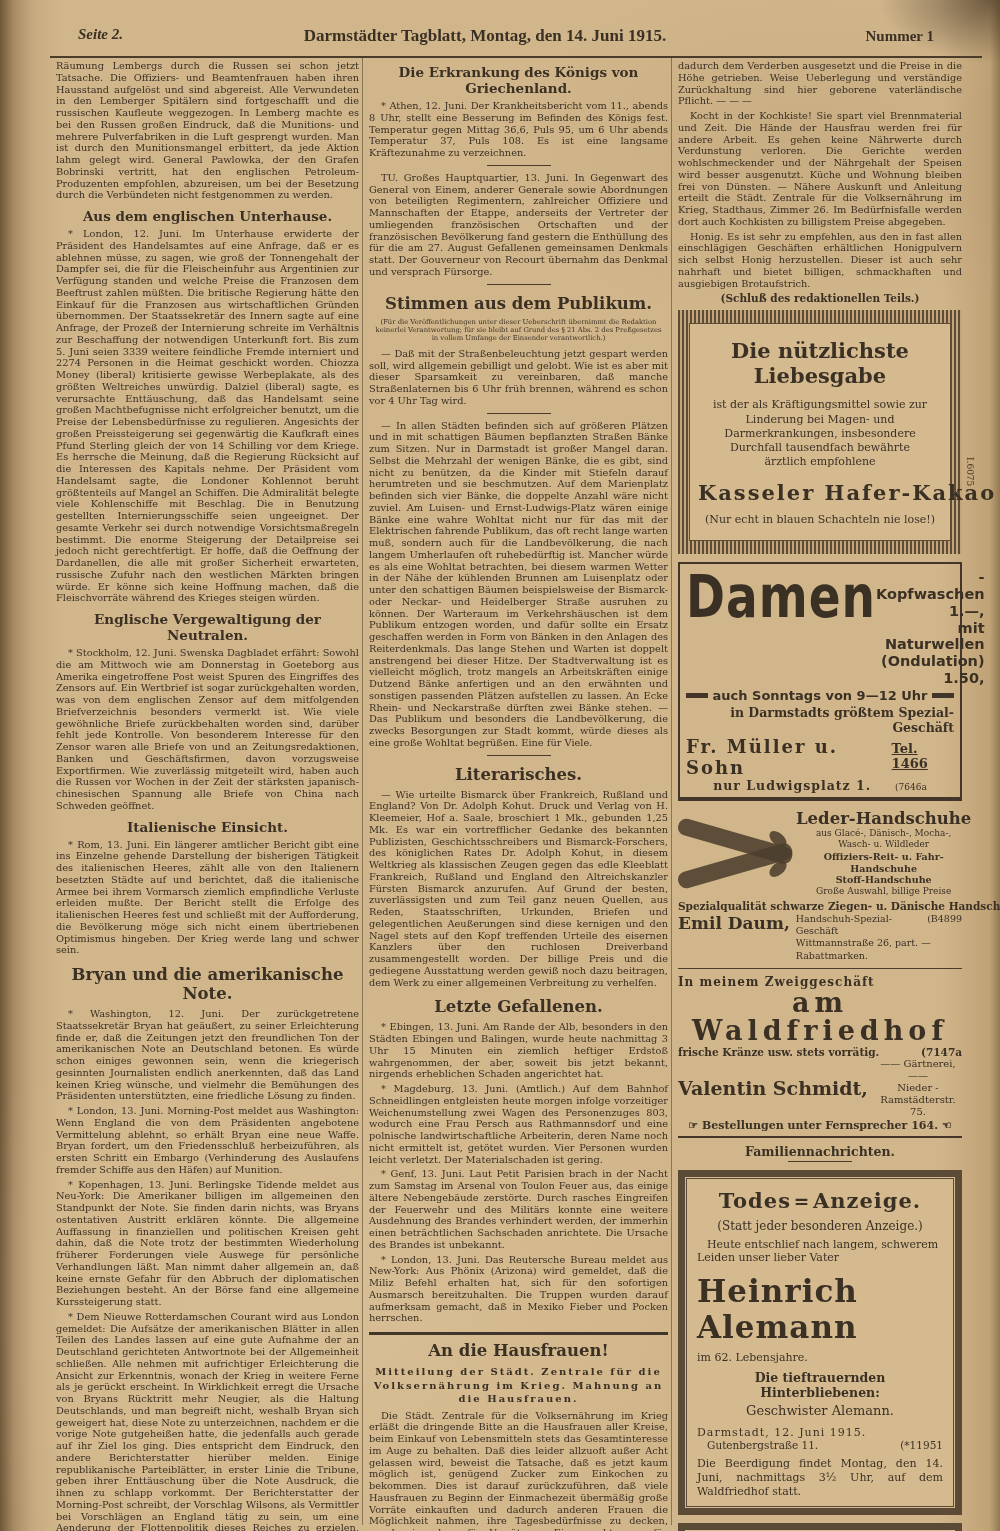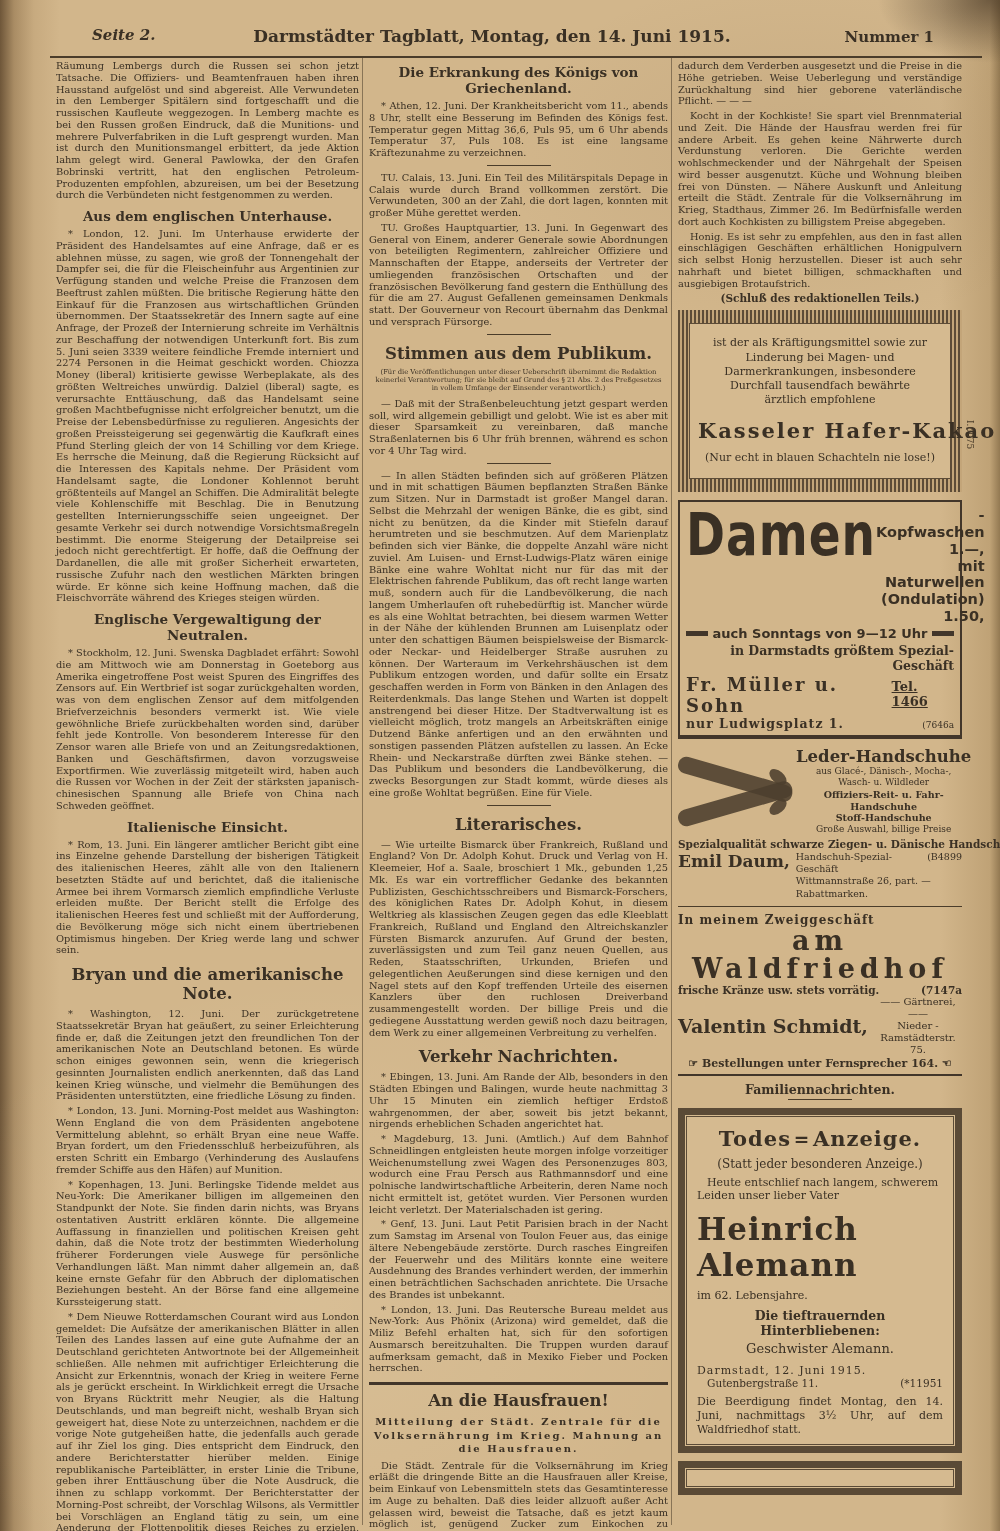--- a/index.html
+++ b/index.html
@@ -6,21 +6,21 @@
   .page{
     position:relative;width:1000px;height:1531px;overflow:hidden;
     font-family:"DejaVu Serif",serif;color:#3a3024;
     background:
       radial-gradient(ellipse 160px 90px at 99% 0%, rgba(45,32,20,.55), transparent 70%),
       radial-gradient(ellipse 500px 300px at 80% 10%, rgba(110,85,55,.10), transparent 60%),
       radial-gradient(ellipse 600px 500px at 30% 85%, rgba(255,243,214,.14), transparent 65%),
       linear-gradient(90deg, #6e5639 0px, #a98c64 14px, #c7aa7f 34px, #d2b68b 60px, #d2b68b 94%, #bfa276 99%, #937952 100%),
       #d2b68b;
   }
-  .masthead-row{position:absolute;top:26px;left:64px;right:20px;height:26px;}
+  .masthead-row{position:absolute;top:26px;left:50px;right:20px;height:26px;font-family:Liberation Serif, serif;}
   .page-label{position:absolute;left:28px;top:0;font-size:15px;font-weight:bold;font-style:italic;}
   .masthead{position:absolute;left:0;right:60px;text-align:center;font-size:17px;font-weight:bold;}
   .issue-label{position:absolute;right:46px;top:2px;font-size:15px;font-weight:bold;}
   .rule-h{position:absolute;top:56px;left:50px;right:18px;border-top:2px solid #4a3c2a;}
   .vrule{position:absolute;top:58px;bottom:6px;width:1px;background:rgba(62,49,33,.5);}
   .v1{left:362px;} .v2{left:671px;}
 
   .col{position:absolute;top:60px;}
   .col-left{left:56px;width:303px;}
   .col-mid{left:369px;width:299px;}
@@ -48,21 +48,21 @@
   .ad-damen{border:2px solid #42362a;border-bottom:4px solid #42362a;margin:0 0 8px;padding:5px 6px 4px;font-family:"DejaVu Sans",sans-serif;}
   .damen-top{display:flex;align-items:flex-start;}
   .damen-big{font-size:47px;font-weight:bold;line-height:.95;letter-spacing:1px;transform:scaleY(1.25);transform-origin:top left;flex:0 0 auto;}
   .damen-lines{flex:1;text-align:right;font-size:14.5px;font-weight:bold;line-height:1.15;}
   .damen-sunday{display:flex;align-items:center;gap:5px;font-size:13px;font-weight:bold;margin-top:2px;}
   .bar{display:inline-block;height:5px;background:#42362a;flex:1;max-width:34px;}
   .damen-claim{font-size:12.5px;font-weight:bold;text-align:right;font-family:"DejaVu Serif",serif;margin-top:2px;}
   .damen-name-row{display:flex;justify-content:space-between;align-items:baseline;font-family:"DejaVu Serif",serif;margin-top:1px;}
   .damen-name{font-size:18px;font-weight:bold;letter-spacing:2px;}
   .damen-tel{font-size:13px;font-weight:bold;text-decoration:underline;}
-  .damen-addr-row{display:flex;justify-content:space-between;gap:24px;align-items:baseline;font-family:"DejaVu Serif",serif;}
+  .damen-addr-row{display:flex;justify-content:center;gap:24px;align-items:baseline;font-family:"DejaVu Serif",serif;}
   .damen-addr{font-size:12.5px;font-weight:bold;letter-spacing:1px;}
   .damen-code{font-size:9px;}
 
   .ad-gloves{margin:0 0 6px;border-bottom:1px solid #4a3c2a;padding-bottom:6px;}
   .gloves-top{display:flex;}
   .gloves-img{flex:0 0 118px;padding-top:8px;}
   .gloves-txt{flex:1;text-align:center;}
   .gloves-title{font-size:16.5px;font-weight:bold;white-space:nowrap;}
   .gloves-line{font-size:9px;line-height:1.25;}
   .gloves-line.b{font-weight:bold;font-size:9.5px;}
@@ -121,50 +121,50 @@
     <p class="body">* Washington, 12. Juni. Der zurückgetretene Staatssekretär Bryan hat geäußert, zu seiner Erleichterung finde er, daß die Zeitungen jetzt den freundlichen Ton der amerikanischen Note an Deutschland betonen. Es würde schon einiges gewonnen sein, wenn die kriegerisch gesinnten Journalisten endlich anerkennten, daß das Land keinen Krieg wünsche, und vielmehr die Bemühungen des Präsidenten unterstützten, eine friedliche Lösung zu finden.</p>
     <p class="body">* London, 13. Juni. Morning-Post meldet aus Washington: Wenn England die von dem Präsidenten angebotene Vermittelung ablehnt, so erhält Bryan eine neue Waffe. Bryan fordert, um den Friedensschluß herbeizuführen, als ersten Schritt ein Embargo (Verhinderung des Auslaufens fremder Schiffe aus den Häfen) auf Munition.</p>
     <p class="body">* Kopenhagen, 13. Juni. Berlingske Tidende meldet aus Neu-York: Die Amerikaner billigen im allgemeinen den Standpunkt der Note. Sie finden darin nichts, was Bryans ostentativen Austritt erklären könnte. Die allgemeine Auffassung in finanziellen und politischen Kreisen geht dahin, daß die Note trotz der bestimmten Wiederholung früherer Forderungen viele Auswege für persönliche Verhandlungen läßt. Man nimmt daher allgemein an, daß keine ernste Gefahr für den Abbruch der diplomatischen Beziehungen besteht. An der Börse fand eine allgemeine Kurssteigerung statt.</p>
     <p class="body">* Dem Nieuwe Rotterdamschen Courant wird aus London gemeldet: Die Aufsätze der amerikanischen Blätter in allen Teilen des Landes lassen auf eine gute Aufnahme der an Deutschland gerichteten Antwortnote bei der Allgemeinheit schließen. Alle nehmen mit aufrichtiger Erleichterung die Ansicht zur Erkenntnis, wonach der Krieg in weitere Ferne als je gerückt erscheint. In Wirklichkeit erregt die Ursache von Bryans Rücktritt mehr Neugier, als die Haltung Deutschlands, und man begreift nicht, weshalb Bryan sich geweigert hat, diese Note zu unterzeichnen, nachdem er die vorige Note gutgeheißen hatte, die jedenfalls auch gerade auf ihr Ziel los ging. Dies entspricht dem Eindruck, den andere Berichterstatter hierüber melden. Einige republikanische Parteiblätter, in erster Linie die Tribune, geben ihrer Enttäuschung über die Note Ausdruck, die ihnen zu schlapp vorkommt. Der Berichterstatter der Morning-Post schreibt, der Vorschlag Wilsons, als Vermittler bei Vorschlägen an England tätig zu sein, um eine Aenderung der Flottenpolitik dieses Reiches zu erzielen, würde England in eine schiefe Stellung bringen, da es solche Vorschläge nicht in Erwägung ziehen könne. Bryan und die Deutsch-Amerikaner würden diese Weigerung für die Stimmungsmache ausbeuten.</p>
   </section>
 
   <section class="col col-mid">
     <h3 class="h-md" style="margin-top:4px">Die Erkrankung des Königs von Griechenland.</h3>
     <p class="body">* Athen, 12. Juni. Der Krankheitsbericht vom 11., abends 8 Uhr, stellt eine Besserung im Befinden des Königs fest. Temperatur gegen Mittag 36,6, Puls 95, um 6 Uhr abends Temperatur 37, Puls 108. Es ist eine langsame Kräftezunahme zu verzeichnen.</p>
     <div class="divider"></div>
-    <p class="body">TU. Calais, 13. Juni. Ein Teil des Militärspitals Depage in Calais wurde durch Brand vollkommen zerstört. Die Verwundeten, 300 an der Zahl, die dort lagen, konnten mit großer Mühe gerettet werden.</p>
     <p class="body">TU. Großes Hauptquartier, 13. Juni. In Gegenwart des General von Einem, anderer Generale sowie Abordnungen von beteiligten Regimentern, zahlreicher Offiziere und Mannschaften der Etappe, anderseits der Vertreter der umliegenden französischen Ortschaften und der französischen Bevölkerung fand gestern die Enthüllung des für die am 27. August Gefallenen gemeinsamen Denkmals statt. Der Gouverneur von Recourt übernahm das Denkmal und versprach Fürsorge.</p>
     <div class="divider"></div>
     <h2 class="h-lg">Stimmen aus dem Publikum.</h2>
     <p class="disclaimer">(Für die Veröffentlichungen unter dieser Ueberschrift übernimmt die Redaktion keinerlei Verantwortung; für sie bleibt auf Grund des § 21 Abs. 2 des Preßgesetzes in vollem Umfange der Einsender verantwortlich.)</p>
     <p class="body">— Daß mit der Straßenbeleuchtung jetzt gespart werden soll, wird allgemein gebilligt und gelobt. Wie ist es aber mit dieser Sparsamkeit zu vereinbaren, daß manche Straßenlaternen bis 6 Uhr früh brennen, während es schon vor 4 Uhr Tag wird.</p>
     <div class="divider"></div>
     <p class="body">— In allen Städten befinden sich auf größeren Plätzen und in mit schattigen Bäumen bepflanzten Straßen Bänke zum Sitzen. Nur in Darmstadt ist großer Mangel daran. Selbst die Mehrzahl der wenigen Bänke, die es gibt, sind nicht zu benützen, da die Kinder mit Stiefeln darauf herumtreten und sie beschmutzen. Auf dem Marienplatz befinden sich vier Bänke, die doppelte Anzahl wäre nicht zuviel. Am Luisen- und Ernst-Ludwigs-Platz wären einige Bänke eine wahre Wohltat nicht nur für das mit der Elektrischen fahrende Publikum, das oft recht lange warten muß, sondern auch für die Landbevölkerung, die nach langem Umherlaufen oft ruhebedürftig ist. Mancher würde es als eine Wohltat betrachten, bei diesem warmen Wetter in der Nähe der kühlenden Brunnen am Luisenplatz oder unter den schattigen Bäumen beispielsweise der Bismarck- oder Neckar- und Heidelberger Straße ausruhen zu können. Der Warteraum im Verkehrshäuschen ist dem Publikum entzogen worden, und dafür sollte ein Ersatz geschaffen werden in Form von Bänken in den Anlagen des Reiterdenkmals. Das lange Stehen und Warten ist doppelt anstrengend bei dieser Hitze. Der Stadtverwaltung ist es vielleicht möglich, trotz mangels an Arbeitskräften einige Dutzend Bänke anfertigen und an den erwähnten und sonstigen passenden Plätzen aufstellen zu lassen. An Ecke Rhein- und Neckarstraße dürften zwei Bänke stehen. — Das Publikum und besonders die Landbevölkerung, die zwecks Besorgungen zur Stadt kommt, würde dieses als eine große Wohltat begrüßen. Eine für Viele.</p>
     <div class="divider"></div>
     <h2 class="h-lg">Literarisches.</h2>
     <p class="body">— Wie urteilte Bismarck über Frankreich, Rußland und England? Von Dr. Adolph Kohut. Druck und Verlag von H. Kleemeier, Hof a. Saale, broschiert 1 Mk., gebunden 1,25 Mk. Es war ein vortrefflicher Gedanke des bekannten Publizisten, Geschichtsschreibers und Bismarck-Forschers, des königlichen Rates Dr. Adolph Kohut, in diesem Weltkrieg als klassischen Zeugen gegen das edle Kleeblatt Frankreich, Rußland und England den Altreichskanzler Fürsten Bismarck anzurufen. Auf Grund der besten, zuverlässigsten und zum Teil ganz neuen Quellen, aus Reden, Staatsschriften, Urkunden, Briefen und gelegentlichen Aeußerungen sind diese kernigen und den Nagel stets auf den Kopf treffenden Urteile des eisernen Kanzlers über den ruchlosen Dreiverband zusammengestellt worden. Der billige Preis und die gediegene Ausstattung werden gewiß noch dazu beitragen, dem Werk zu einer allgemeinen Verbreitung zu verhelfen.</p>
-    <h2 class="h-lg">Verkehr Nachrichten.</h2>
+    <h2 class="h-lg">Letzte Gefallenen.</h2>
     <p class="body">* Ebingen, 13. Juni. Am Rande der Alb, besonders in den Städten Ebingen und Balingen, wurde heute nachmittag 3 Uhr 15 Minuten ein ziemlich heftiger Erdstoß wahrgenommen, der aber, soweit bis jetzt bekannt, nirgends erheblichen Schaden angerichtet hat.</p>
     <p class="body">* Magdeburg, 13. Juni. (Amtlich.) Auf dem Bahnhof Schneidlingen entgleisten heute morgen infolge vorzeitiger Weichenumstellung zwei Wagen des Personenzuges 803, wodurch eine Frau Persch aus Rathmannsdorf und eine polnische landwirtschaftliche Arbeiterin, deren Name noch nicht ermittelt ist, getötet wurden. Vier Personen wurden leicht verletzt. Der Materialschaden ist gering.</p>
     <p class="body">* Genf, 13. Juni. Laut Petit Parisien brach in der Nacht zum Samstag im Arsenal von Toulon Feuer aus, das einige ältere Nebengebäude zerstörte. Durch rasches Eingreifen der Feuerwehr und des Militärs konnte eine weitere Ausdehnung des Brandes verhindert werden, der immerhin einen beträchtlichen Sachschaden anrichtete. Die Ursache des Brandes ist unbekannt.</p>
     <p class="body">* London, 13. Juni. Das Reutersche Bureau meldet aus New-York: Aus Phönix (Arizona) wird gemeldet, daß die Miliz Befehl erhalten hat, sich für den sofortigen Ausmarsch bereitzuhalten. Die Truppen wurden darauf aufmerksam gemacht, daß in Mexiko Fieber und Pocken herrschen.</p>
     <div class="thickrule"></div>
     <h2 class="h-lg" style="margin-top:4px">An die Hausfrauen!</h2>
     <p class="subhead">Mitteilung der Städt. Zentrale für die Volksernährung im Krieg. Mahnung an die Hausfrauen.</p>
     <p class="body">Die Städt. Zentrale für die Volksernährung im Krieg erläßt die dringende Bitte an die Hausfrauen aller Kreise, beim Einkauf von Lebensmitteln stets das Gesamtinteresse im Auge zu behalten. Daß dies leider allzuoft außer Acht gelassen wird, beweist die Tatsache, daß es jetzt kaum möglich ist, genügend Zucker zum Einkochen zu bekommen. Dies ist darauf zurückzuführen, daß viele Hausfrauen zu Beginn der Einmachezeit übermäßig große Vorräte einkauften und dadurch anderen Frauen die Möglichkeit nahmen, ihre Tagesbedürfnisse zu decken, geschweige denn für Vorräte an Eingemachtem, wofür gerade die Zeit ist, Sorge zu tragen. In gleicher Weise ist vor der übertriebenen Konservierung von Eiern zu warnen, da auf diesem Gebiete nicht überall genügend Sachkenntnis und Erfahrung herrschen; die Eier werden</p>
   </section>
 
   <section class="col col-right">
     <p class="body noindent">dadurch dem Verderben ausgesetzt und die Preise in die Höhe getrieben. Weise Ueberlegung und verständige Zurückhaltung sind hier geborene vaterländische Pflicht. — — —</p>
     <p class="body">Kocht in der Kochkiste! Sie spart viel Brennmaterial und Zeit. Die Hände der Hausfrau werden frei für andere Arbeit. Es gehen keine Nährwerte durch Verdunstung verloren. Die Gerichte werden wohlschmeckender und der Nährgehalt der Speisen wird besser ausgenutzt. Küche und Wohnung bleiben frei von Dünsten. — Nähere Auskunft und Anleitung erteilt die Städt. Zentrale für die Volksernährung im Krieg, Stadthaus, Zimmer 26. Im Bedürfnisfalle werden dort auch Kochkisten zu billigstem Preise abgegeben.</p>
     <p class="body">Honig. Es ist sehr zu empfehlen, aus den in fast allen einschlägigen Geschäften erhältlichen Honigpulvern sich selbst Honig herzustellen. Dieser ist auch sehr nahrhaft und bietet billigen, schmackhaften und ausgiebigen Brotaufstrich.</p>
     <p class="closing">(Schluß des redaktionellen Teils.)</p>
 
     <div class="ad-kakao-outer">
       <div class="ad-kakao-inner">
+        <div class="ad-kakao-title">Die nützlichste Liebesgabe</div>
         <div class="ad-kakao-body">ist der als Kräftigungsmittel sowie zur Linderung bei Magen- und Darmerkrankungen, insbesondere Durchfall tausendfach bewährte ärztlich empfohlene</div>
         <div class="ad-kakao-product">Kasseler Hafer-Kakao</div>
         <div class="ad-kakao-note">(Nur echt in blauen Schachteln nie lose!)</div>
       </div>
       <div class="ad-kakao-side">I.6075</div>
     </div>
 
     <div class="ad-damen">
       <div class="damen-top">
         <span class="damen-big">Damen</span>

